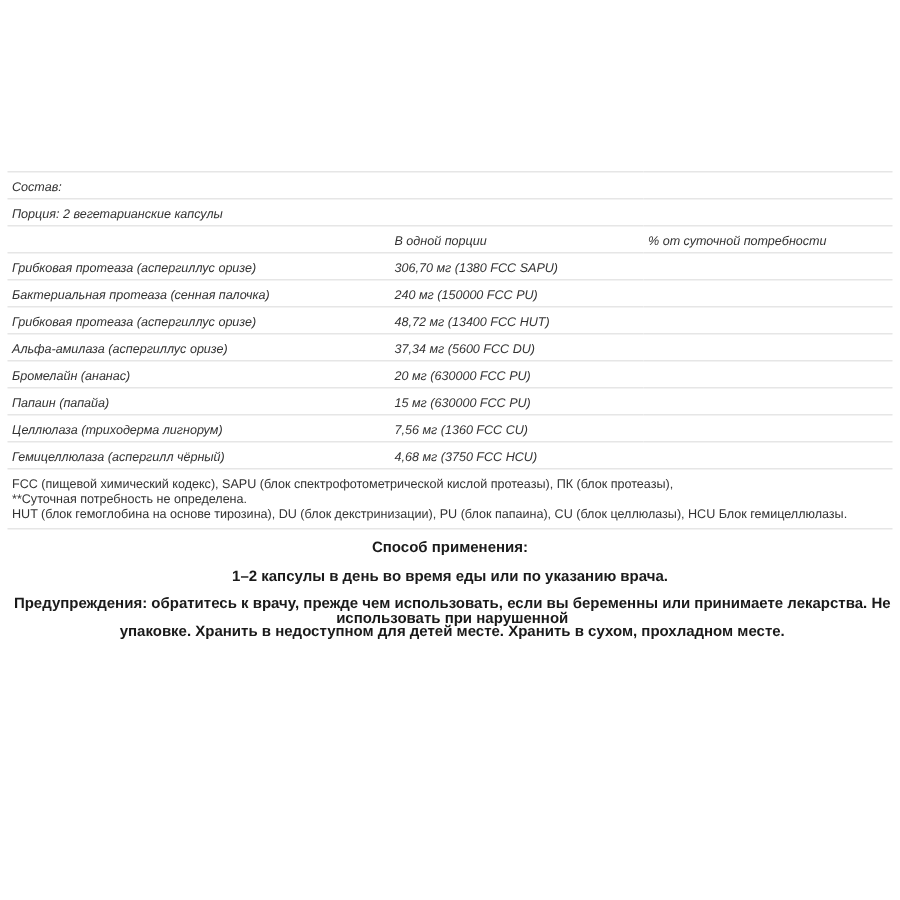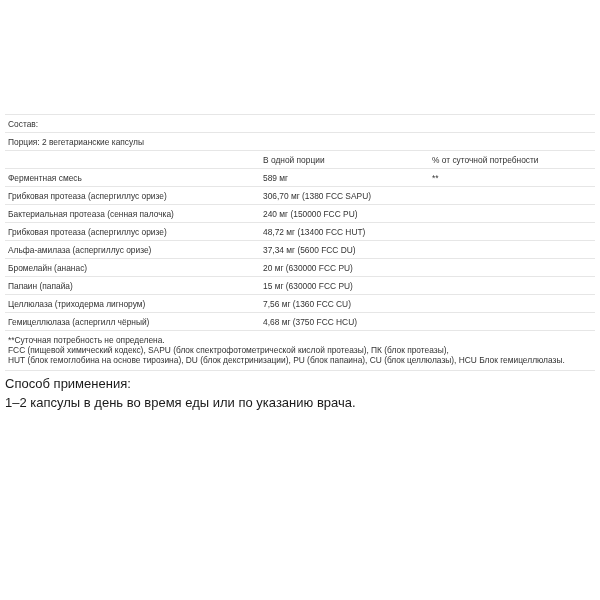--- a/index.html
+++ b/index.html
@@ -28,39 +28,41 @@
       font-size: 8.4px;
       color: #333333;
     }
     table.facts td {
       border-top: 1px solid #e6e6e6;
       height: 17px;
       padding: 0 0 0 3px;
       vertical-align: middle;
       white-space: nowrap;
       overflow: hidden;
+      font-style: italic;
     }
     col.c1 { width: 255px; }
     col.c2 { width: 169px; }
     col.c3 { width: 166px; }
     .footnote {
       border-top: 1px solid #e6e6e6;
       border-bottom: 1px solid #e6e6e6;
       font-size: 8.4px;
       line-height: 10px;
       padding: 4px 3px 5px 3px;
       color: #333333;
     }
     .footnote div { white-space: nowrap; }
     .bold-section {
       margin-top: 8px;
-      font-size: 13px;
-      font-weight: normal;
+      font-size: 10px;
+      font-weight: bold;
       color: #1a1a1a;
       padding-left: 0px;
+      text-align: center;
     }
     .bold-section p {
       margin: 0 0 9px 0;
       line-height: 9.5px;
     }
     .bold-section p.warn {
       padding-left: 3px;
       margin-top: 2px;
     }
   </style>
@@ -78,25 +80,20 @@
       <tr>
         <td colspan="3">Состав:</td>
       </tr>
       <tr>
         <td colspan="3">Порция: 2 вегетарианские капсулы</td>
       </tr>
       <tr>
         <td></td>
         <td>В одной порции</td>
         <td>% от суточной потребности</td>
-      </tr>
-      <tr>
-        <td>Ферментная смесь</td>
-        <td>589 мг</td>
-        <td>**</td>
       </tr>
       <tr>
         <td>Грибковая протеаза (аспергиллус оризе)</td>
         <td>306,70 мг (1380 FCC SAPU)</td>
         <td></td>
       </tr>
       <tr>
         <td>Бактериальная протеаза (сенная палочка)</td>
         <td>240 мг (150000 FCC PU)</td>
         <td></td>
@@ -128,22 +125,26 @@
       </tr>
       <tr>
         <td>Гемицеллюлаза (аспергилл чёрный)</td>
         <td>4,68 мг (3750 FCC HCU)</td>
         <td></td>
       </tr>
     </tbody>
   </table>
 
   <div class="footnote">
+    <div>FCC (пищевой химический кодекс), SAPU (блок спектрофотометрической кислой протеазы), ПК (блок протеазы),</div>
     <div>**Суточная потребность не определена.</div>
-    <div>FCC (пищевой химический кодекс), SAPU (блок спектрофотометрической кислой протеазы), ПК (блок протеазы),</div>
     <div>HUT (блок гемоглобина на основе тирозина), DU (блок декстринизации), PU (блок папаина), CU (блок целлюлазы), HCU Блок гемицеллюлазы.</div>
   </div>
 
   <div class="bold-section">
     <p>Способ применения:</p>
     <p>1–2 капсулы в день во время еды или по указанию врача.</p>
+    <p class="warn">
+      <span>Предупреждения: обратитесь к врачу, прежде чем использовать, если вы беременны или принимаете лекарства. Не использовать при нарушенной</span><br>
+      <span>упаковке. Хранить в недоступном для детей месте. Хранить в сухом, прохладном месте.</span>
+    </p>
   </div>
 </div>
 
 </body></html>

